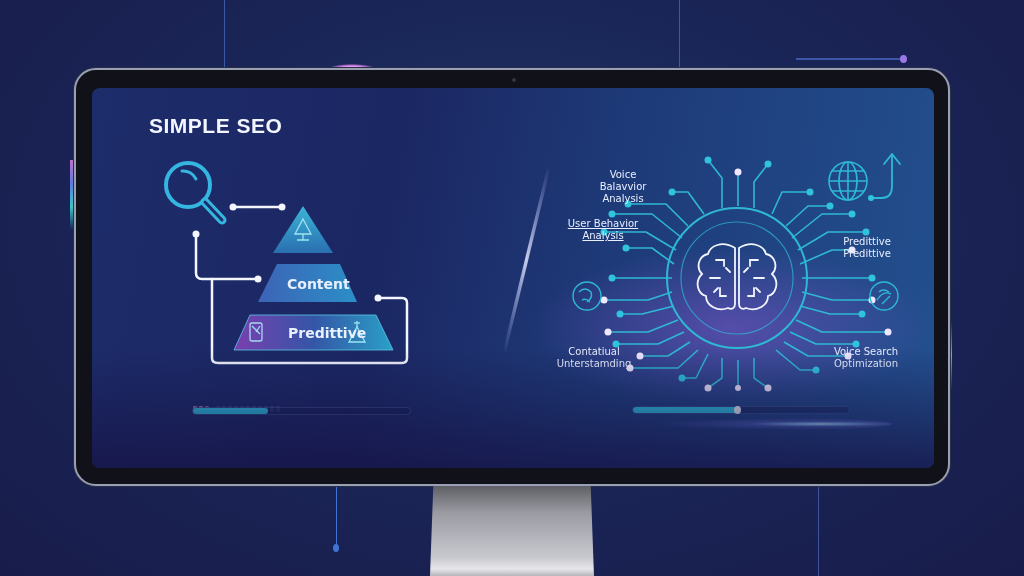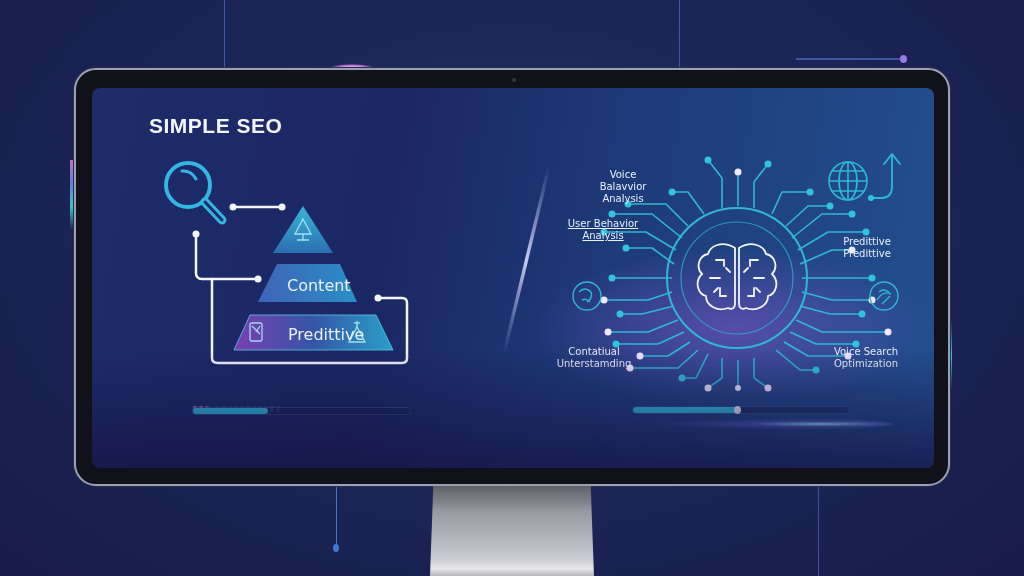--- a/index.html
+++ b/index.html
@@ -32,21 +32,21 @@
   .title {
     position:absolute; font-weight:bold; letter-spacing:0.5px; color:#f4f6ff;
     font-family: "Liberation Sans", "DejaVu Sans", sans-serif;
     margin-left: 13px;
   }
   .stand {
     position:absolute; left:430px; top:486px; width:164px; height:90px;
     background: linear-gradient(to bottom, #5f6066 0%, #9b9ca3 30%, #c9cad0 80%, #e6e6ea 92%, #b5b6bb 100%);
     clip-path: polygon(2% 0, 98% 0, 100% 100%, 0 100%);
   }
-  .pyr-label { position:absolute; font-size:16px; color:#e9f0ff; font-weight:normal; }
+  .pyr-label { position:absolute; font-size:14px; color:#e9f0ff; font-weight:bold; }
   .ai-label { position:absolute; font-size:10px; color:#e8efff; text-align:center; line-height:12px; }
   .progress-track { position:absolute; height:8px; border-radius:4px; border:1px solid rgba(80,110,170,0.45); background:rgba(20,30,80,0.4); }
   .progress-fill { position:absolute; left:0; top:0; bottom:0; border-radius:4px; background:#2ec7e6; }
   .seg { display:inline-block; width:4px; height:6px; margin-right:2px; border-radius:1px; }
   svg { position:absolute; overflow:visible; }
 </style>
 </head>
 <body>
 
 <div class="bg-line" style="left:224px;top:0;width:1px;height:68px;"></div>

